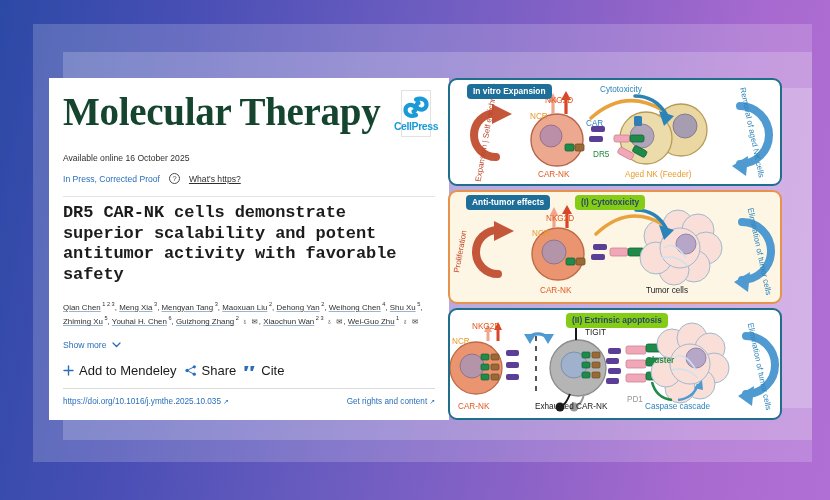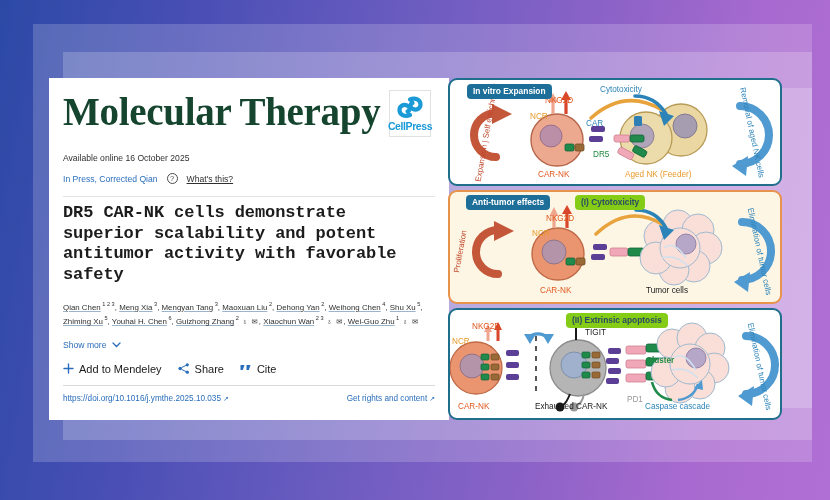--- a/index.html
+++ b/index.html
@@ -39,21 +39,21 @@
   .journal-title {
     font-family: "Liberation Serif", serif;
     font-weight: 700;
     font-size: 39px;
     color: #16452f;
     letter-spacing: -0.3px;
     line-height: 1.05;
     padding-top: 2px;
   }
   .cellpress-logo {
-    width: 42px; height: 47px;
+    width: 30px; height: 47px;
     background: #fff;
     border: 1px solid #e2e2e2;
     display: flex; flex-direction: column;
     align-items: center; justify-content: center;
     margin-right: 4px;
   }
   .cellpress-mark { display:block; }
   .cellpress-word {
     font-family: "Liberation Sans", sans-serif;
     font-weight: 700;
@@ -100,22 +100,22 @@
   .authors sup { font-size: 5.6px; vertical-align: super; }
   .authors .gly { font-size: 7.4px; color:#3a3a3a; letter-spacing:1px;}
   .show-more {
     margin-top: 11px;
     font-size: 8.6px; color: #2a6ebb;
     display: flex; align-items: center; gap: 6px;
   }
   .chev { display:block; }
   .action-row {
     margin-top: 13px;
-    display: flex; align-items: center; gap: 16px;
-    font-size: 11px; color: #1a1a1a;
+    display: flex; align-items: center; gap: 8px;
+    font-size: 13px; color: #1a1a1a;
   }
   .action { display: flex; align-items: center; gap: 5px; }
   .action .ic { color: #2a6ebb; display:flex; align-items:center; }
   .rule { height: 1px; background: #d9d9d9; margin-top: 10px; }
   .doi-row {
     margin-top: 8px;
     display: flex; justify-content: space-between; align-items: baseline;
     font-size: 8.2px;
   }
   .doi-link { color: #2a6ebb; }
@@ -174,23 +174,23 @@
         <path d="M13 3.5 C18.5 1 23.5 4 23.5 8.5 C23.5 12.5 19.5 14.5 16 13 C12.5 11.5 13 8 15.5 7" fill="none" stroke="#1a9ad6" stroke-width="4.2" stroke-linecap="round"></path>
         <path d="M13 19 C7.5 21.5 2.5 18.5 2.5 14 C2.5 10 6.5 8 10 9.5 C13.5 11 13 14.5 10.5 15.5" fill="none" stroke="#1a9ad6" stroke-width="4.2" stroke-linecap="round"></path>
       </svg>
       <div class="cellpress-word">CellPress</div>
     </div>
   </div>
 
   <div class="avail-line">Available online 16 October 2025</div>
 
   <div class="status-row">
-    <span class="status-link">In Press, Corrected Qian</span>
+    <span class="status-link">In Press, Corrected Proof</span>
     <span class="q-icon">?</span>
-    <span class="whats-this">What's this?</span>
+    <span class="whats-this">What's https?</span>
   </div>
 
   <div class="divider"></div>
 
 
   <h1 class="art-title">DR5 CAR-NK cells demonstrate superior scalability and potent antitumor activity with favorable safety</h1>
 
   <div class="authors"><span class="au">Qian Chen</span><sup> 1 2 3</sup>, <span class="au">Meng Xia</span><sup> 3</sup>, <span class="au">Mengyan Tang</span><sup> 3</sup>, <span class="au">Maoxuan Liu</span><sup> 2</sup>, <span class="au">Dehong Yan</span><sup> 2</sup>, <span class="au">Weihong Chen</span><sup> 4</sup>, <span class="au">Shu Xu</span><sup> 5</sup>, <span class="au">Zhiming Xu</span><sup> 5</sup>, <span class="au">Youhai H. Chen</span><sup> 6</sup>, <span class="au">Guizhong Zhang</span><sup> 2</sup><span class="gly"> ♁</span><span class="gly"> ✉</span>, <span class="au">Xiaochun Wan</span><sup> 2 3</sup><span class="gly"> ♁</span><span class="gly"> ✉</span>, <span class="au">Wei-Guo Zhu</span><sup> 1</sup><span class="gly"> ♁</span><span class="gly"> ✉</span></div>
 
   <div class="show-more">

